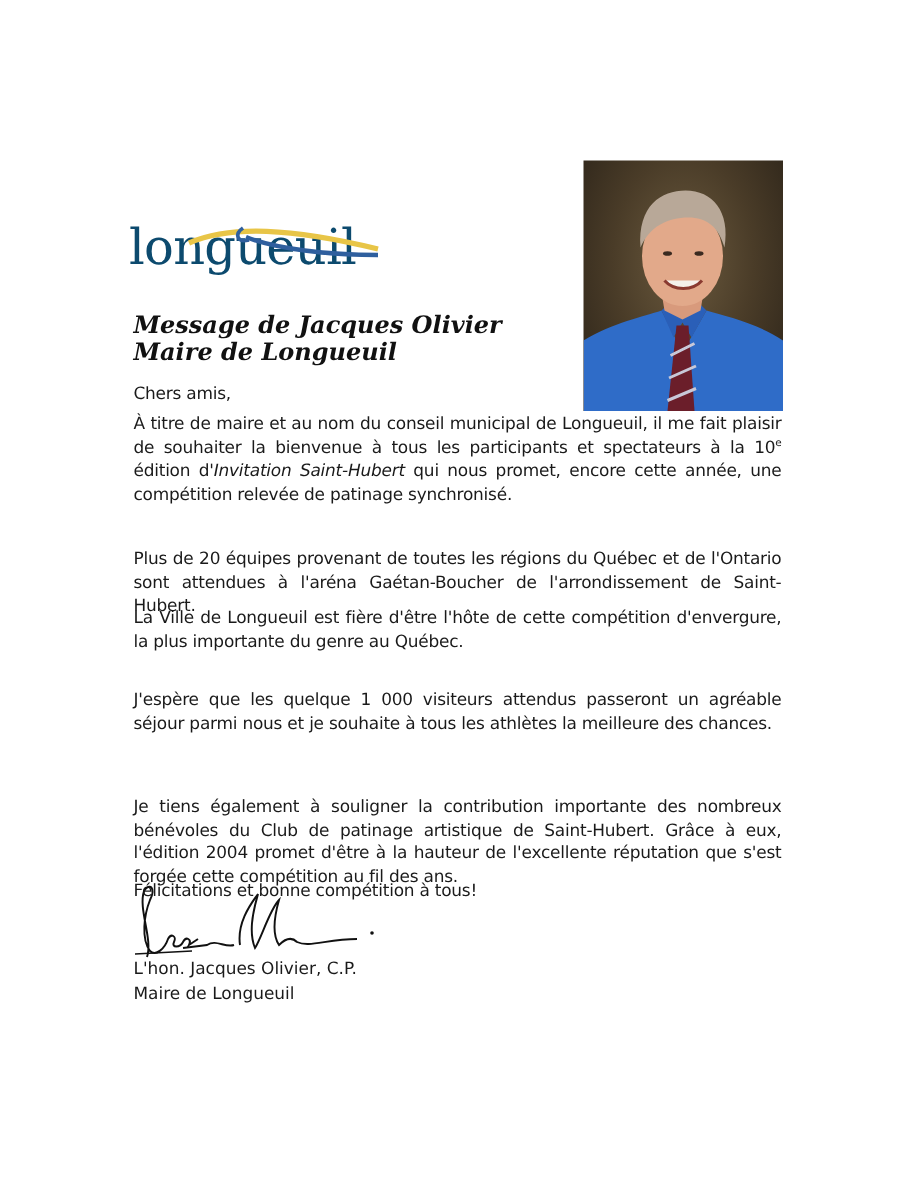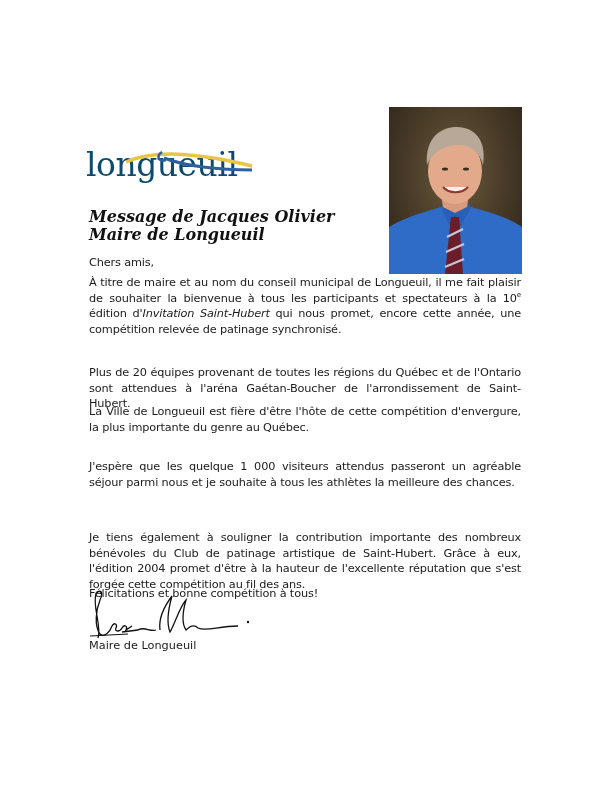--- a/index.html
+++ b/index.html
@@ -108,14 +108,15 @@
 </div>
 
 <svg class="signature" width="170" height="58" viewBox="0 0 170 58">
   <path d="M10 52 C 14 40, 4 20, 8 8 C 12 2, 16 6, 12 14 C 8 24, 6 40, 12 48 C 16 52, 22 46, 24 40 C 26 36, 30 38, 28 42 C 26 46, 32 46, 34 42 C 36 38, 40 40, 38 44 L 44 40 M 34 46 L 50 44 C 56 40, 62 46, 68 44" stroke="#111" stroke-width="1.3" fill="none"></path>
   <path d="M72 44 C 70 30, 78 18, 84 10 C 80 24, 78 36, 82 46 C 86 40, 92 20, 98 14 C 94 28, 94 38, 98 44 C 102 40, 106 38, 110 42 C 118 46, 130 40, 150 40" stroke="#111" stroke-width="1.3" fill="none"></path>
   <circle cx="160" cy="36" r="1.2" fill="#111"></circle>
   <path d="M2 50 L 40 48" stroke="#111" stroke-width="1.1" fill="none"></path>
 </svg>
 
 <div class="sig-name">
+  <div>L'hon. Jacques Olivier, C.P.</div>
   <div>Maire de Longueuil</div>
 </div>
 
 </body></html>

